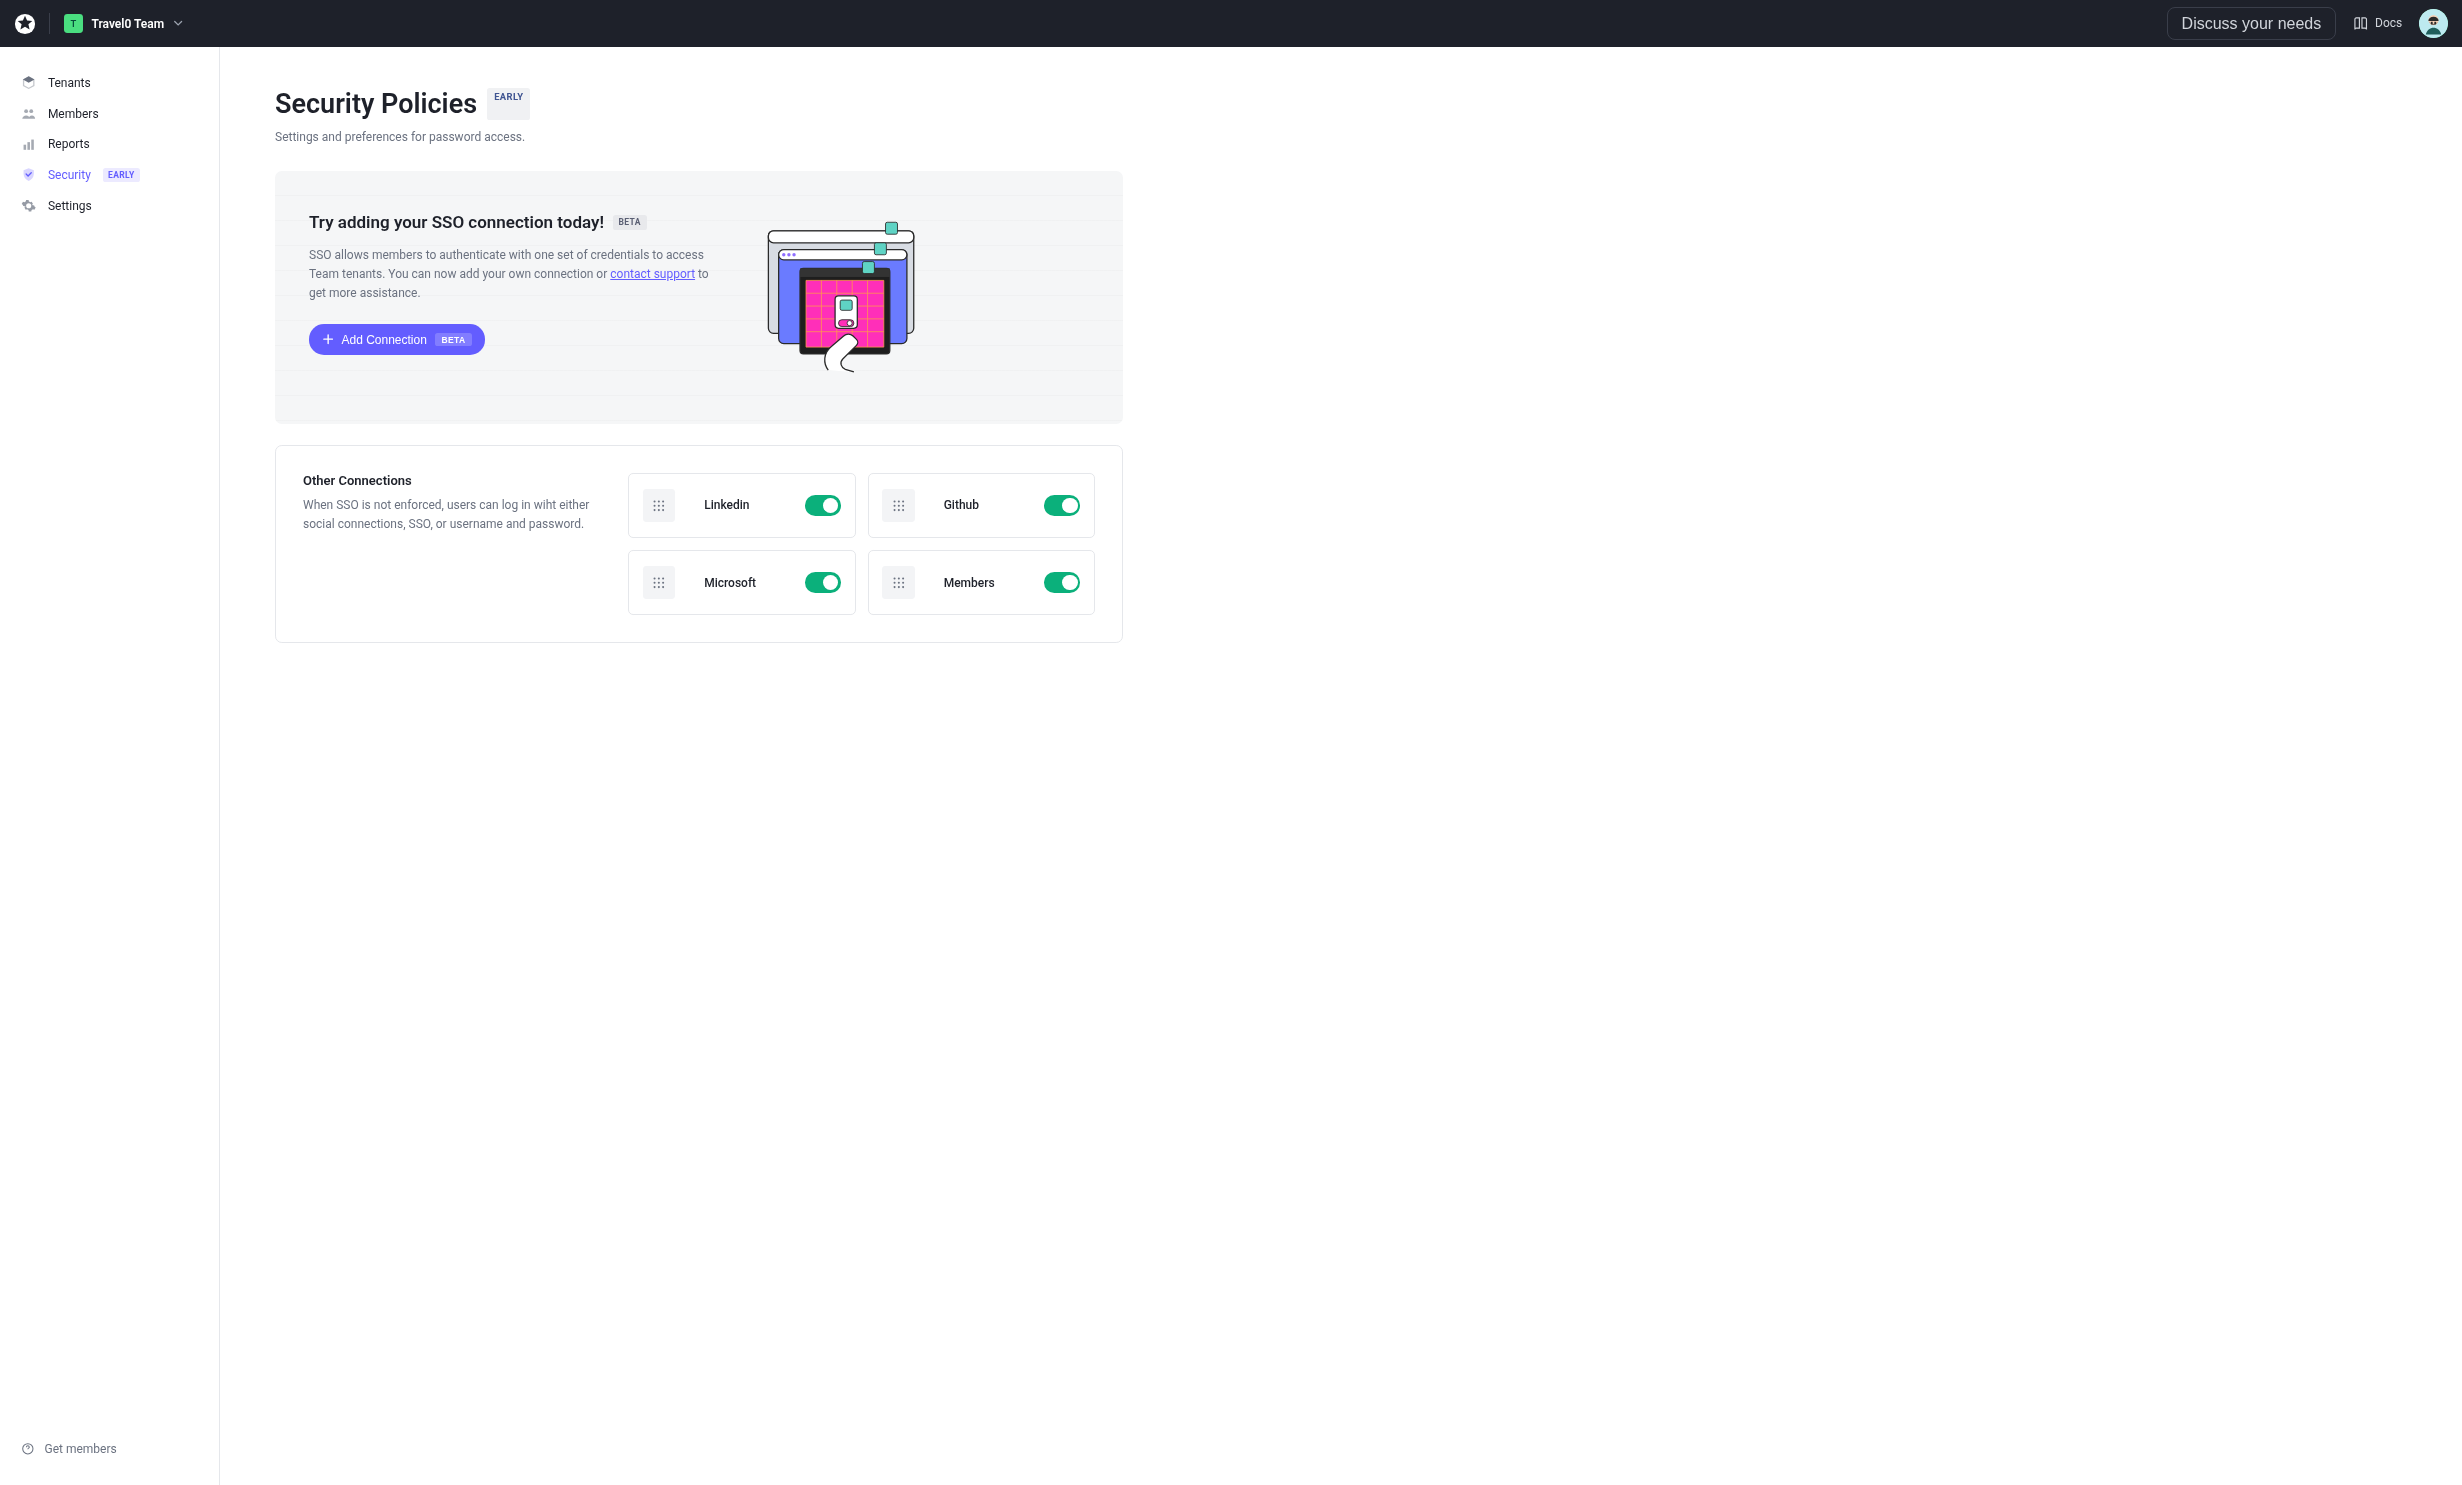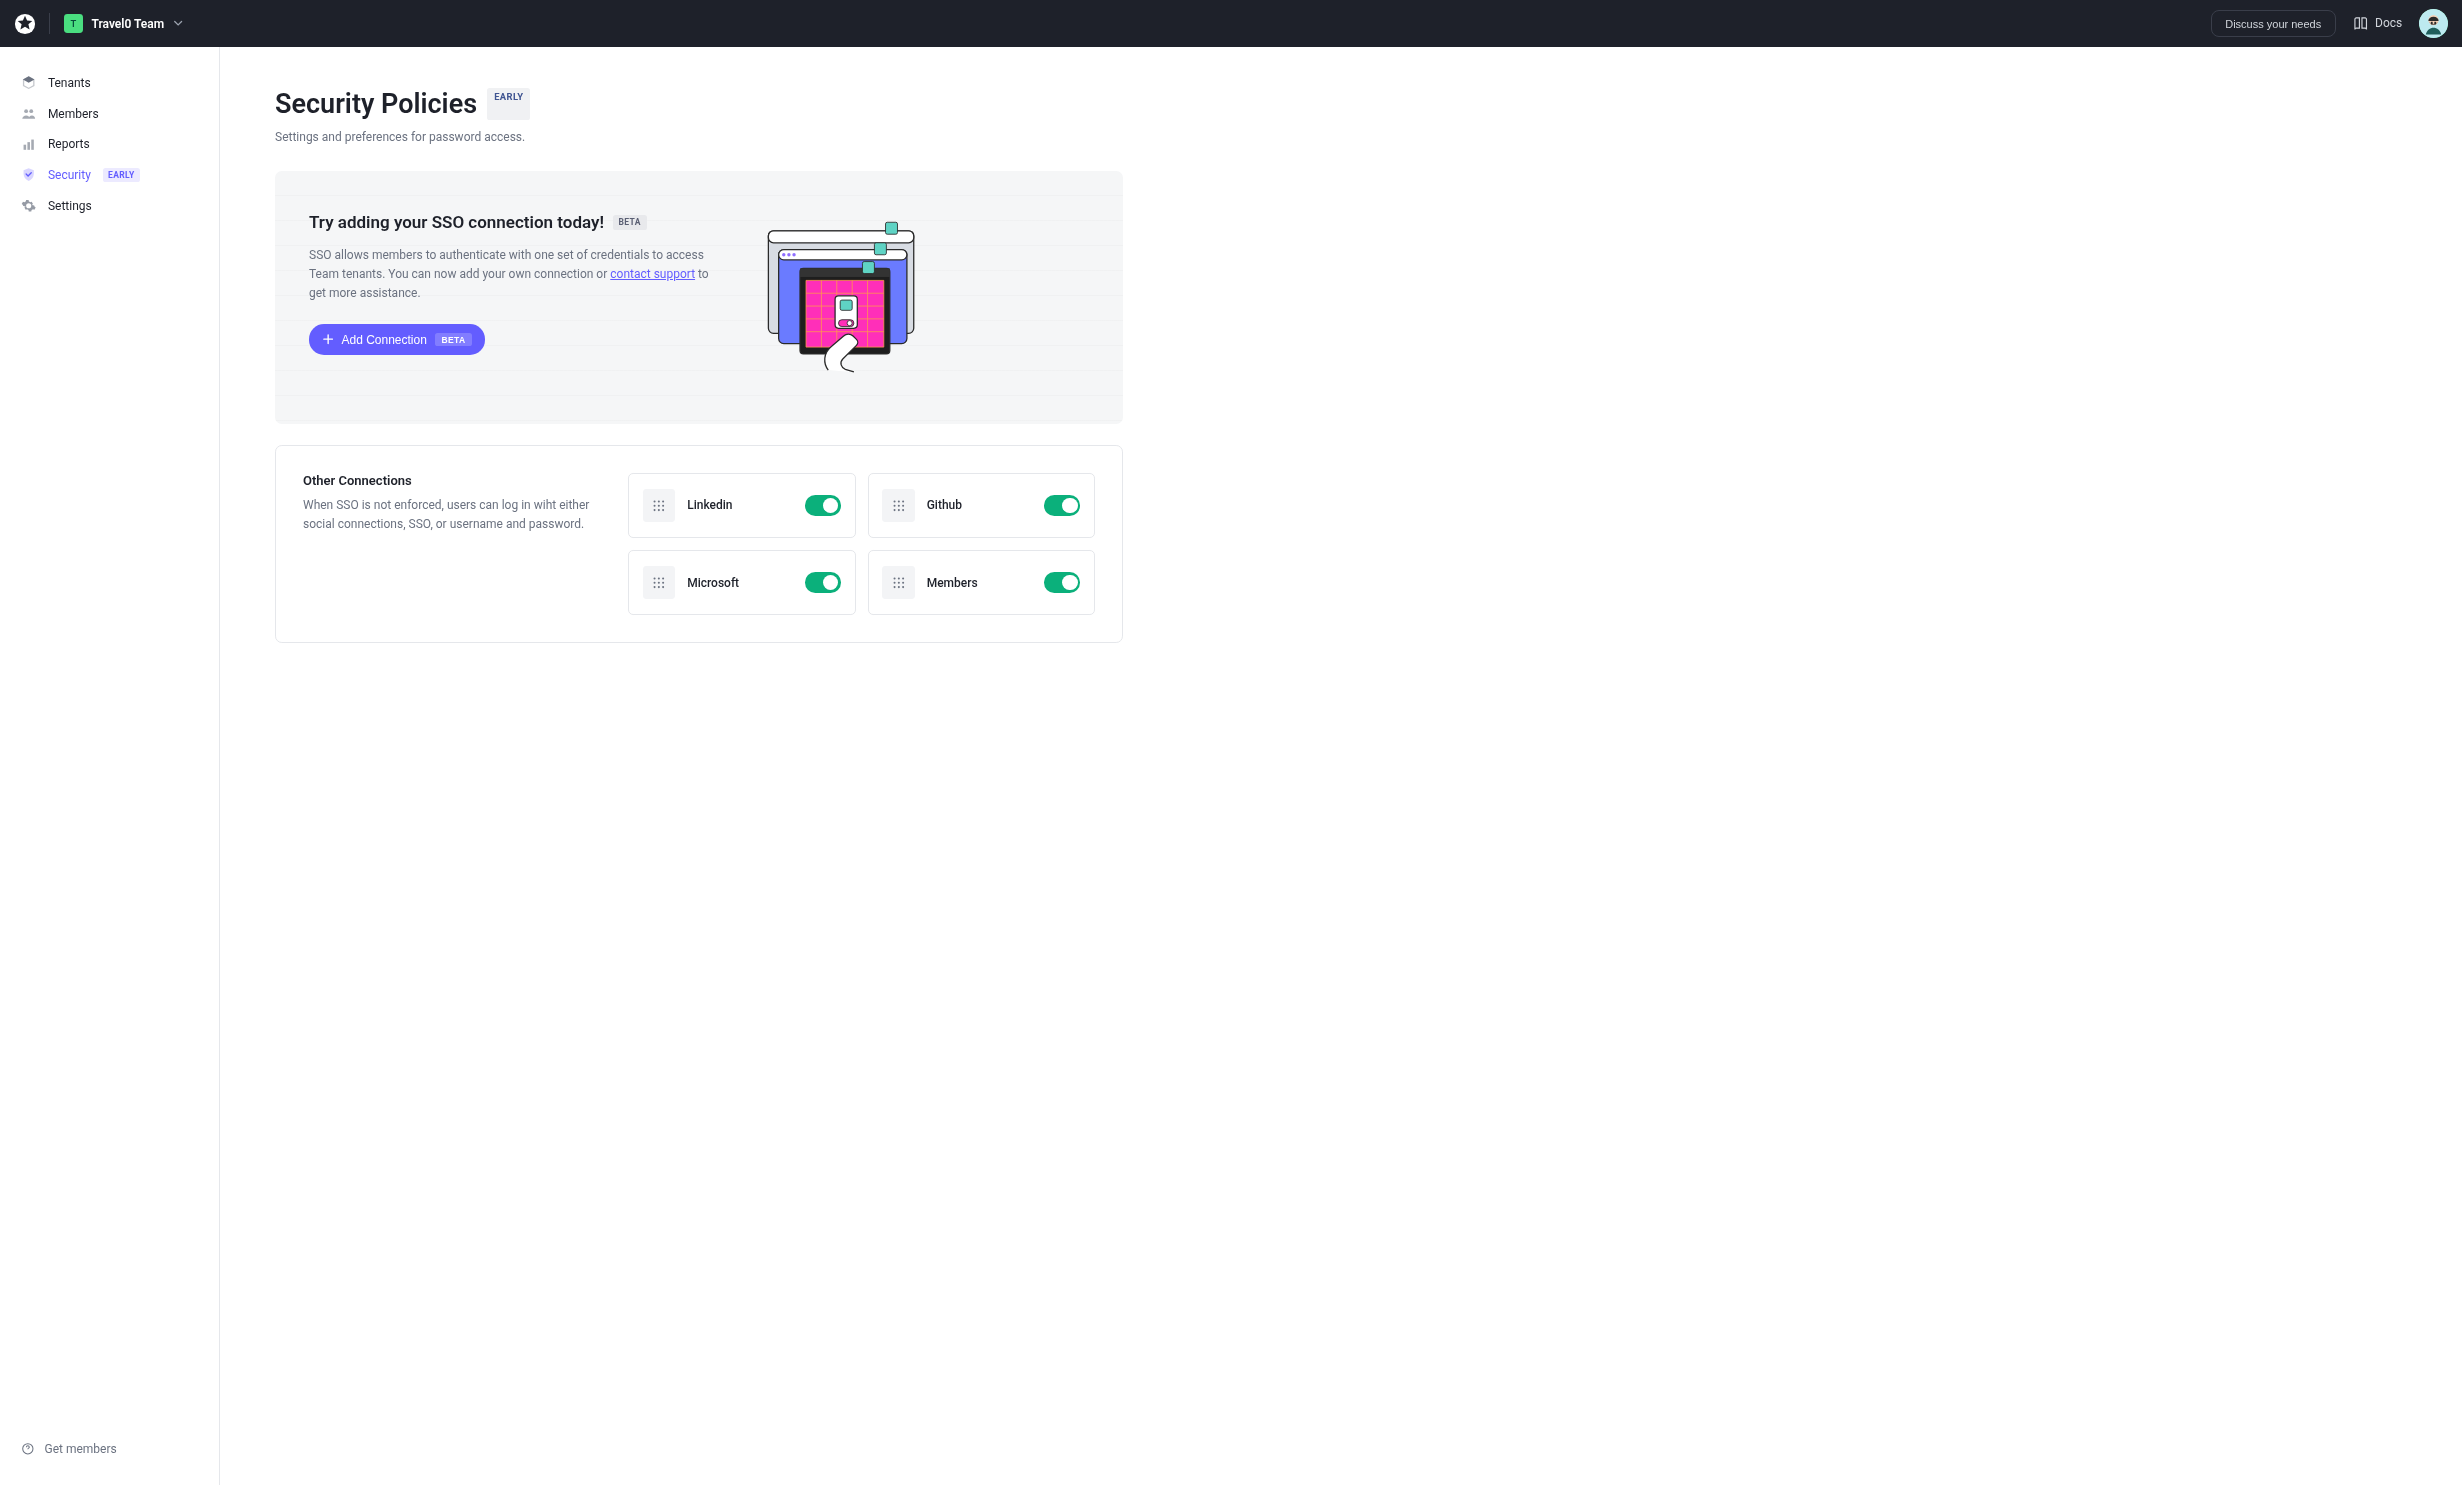--- a/index.html
+++ b/index.html
@@ -8,21 +8,21 @@
 
 .header { height: 47px; background: #1e212a; display: flex; align-items: center; padding: 0 13.7px; justify-content: space-between; }
 .header-left { display: flex; align-items: center; gap: 13.7px; }
 .logo { width: 22px; height: 22px; }
 .divider-v { width: 0.9px; height: 20.5px; background: #3a3e4a; }
 .team-switcher { display: flex; align-items: center; gap: 8.5px; cursor: pointer; }
 .team-badge { width: 19px; height: 19px; background: #4ade80; border-radius: 3.4px; display: flex; align-items: center; justify-content: center; font-size: 9.4px; color: #064e3b; font-weight: 600; }
 .team-name { color: #fff; font-weight: 600; font-size: 12px; }
 .chevron { color: #9ca3af; }
 .header-right { display: flex; align-items: center; gap: 17px; }
-.discuss-btn { background: transparent; border: 0.9px solid #3a3e4a; color: #d1d5db; padding: 6.8px 13.7px; border-radius: 8px; font-size: 11px; cursor: pointer; }
+.discuss-btn { background: transparent; border: 0.9px solid #3a3e4a; color: #d1d5db; padding: 6.8px 13.7px; border-radius: 8px; font-size: 16px; cursor: pointer; }
 .docs-link { display: flex; align-items: center; gap: 6.8px; color: #d1d5db; font-size: 12px; cursor: pointer; }
 .avatar { width: 29px; height: 29px; border-radius: 50%; background: linear-gradient(135deg,#a7f3d0,#6ee7b7); display:flex; align-items:center; justify-content:center; overflow:hidden; }
 
 
 .layout { display: flex; min-height: calc(100vh - 47px); }
 .sidebar { width: 220px; border-right: 0.9px solid #e5e7eb; padding: 20.5px 0; display: flex; flex-direction: column; justify-content: space-between; }
 .nav-list { list-style: none; }
 .nav-item { display: flex; align-items: center; gap: 12px; padding: 7.7px 20.5px; font-size: 12px; color: #1e212a; cursor: pointer; }
 .nav-item.active { color: #635dff; }
 .nav-icon { width: 15.4px; height: 15.4px; display:flex; align-items:center; justify-content:center; color:#6b7280; }
@@ -49,21 +49,21 @@
 .add-conn-btn { background: #635dff; color: #fff; border: none; padding: 8.5px 13.7px; border-radius: 15px; font-size: 12px; font-weight: 500; display: inline-flex; align-items: center; gap: 8.5px; cursor: pointer; }
 .btn-beta { background: rgba(255,255,255,0.2); padding: 1.7px 6px; border-radius: 2.6px; font-size: 8.5px; font-weight: 700; letter-spacing: 0.4px; }
 .promo-illus { width: 188px; position: relative; }
 
 
 .conn-card { border: 0.9px solid #e5e7eb; border-radius: 6.8px; padding: 27px; display: flex; gap: 34px; }
 .conn-left { flex: 0 0 291px; }
 .conn-title { font-size: 13px; font-weight: 600; margin-bottom: 8.5px; }
 .conn-desc { color: #6b7280; font-size: 12px; line-height: 1.6; }
 .conn-grid { flex: 1; display: grid; grid-template-columns: 1fr 1fr; gap: 12px; }
-.conn-item { border: 0.9px solid #e5e7eb; border-radius: 5.1px; padding: 15.4px 13.7px; display: flex; align-items: center; gap: 12px; }
+.conn-item { border: 0.9px solid #e5e7eb; border-radius: 5.1px; padding: 15.4px 13.7px; display: flex; align-items: center; gap: 29px; }
 .conn-icon { width: 32.5px; height: 32.5px; background: #f3f4f6; border-radius: 3.4px; display: flex; align-items: center; justify-content: center; color: #6b7280; cursor: grab; }
 .conn-name { flex: 1; font-size: 12px; font-weight: 500; }
 .toggle { position: relative; width: 36px; height: 20.5px; background: #0bb07b; border-radius: 10.3px; cursor: pointer; }
 .toggle::after { content:""; position: absolute; width: 15.4px; height: 15.4px; background: #fff; border-radius: 50%; top: 2.6px; right: 2.6px; }
 
 svg { display: block; }
 </style>
 </head>
 <body>
 

